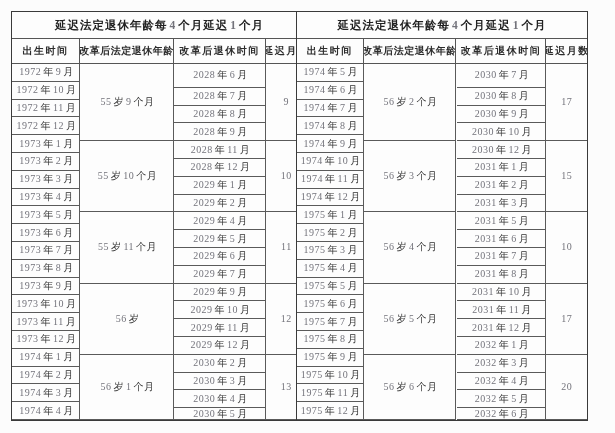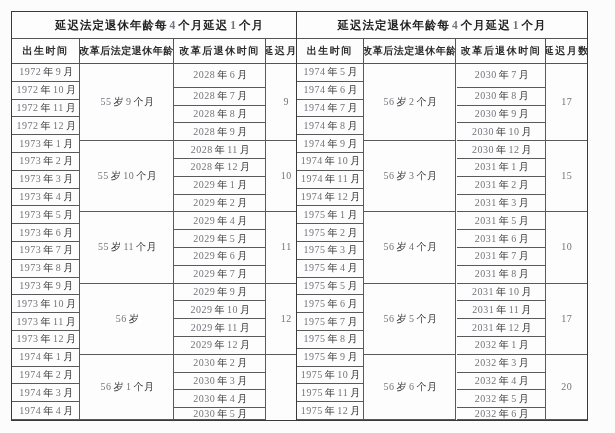--- a/index.html
+++ b/index.html
@@ -95,20 +95,23 @@
         </div>
         <div class="cell" style="left: 0%; width: 23%; top: 213.6px; height: 17.8px;"><span class="num">1973</span> 年 <span class="num">9</span> 月</div>
         <div class="cell" style="left: 55%; width: 31%; top: 219.6px; height: 17.8px;"><span class="num">2029</span> 年 <span class="num">9</span> 月</div>
         <div class="cell" style="left: 0%; width: 23%; top: 231.4px; height: 17.8px;"><span class="num">1973</span> 年 <span class="num">10</span> 月</div>
         <div class="cell" style="left: 55%; width: 31%; top: 237.4px; height: 17.8px;"><span class="num">2029</span> 年 <span class="num">10</span> 月</div>
         <div class="cell" style="left: 0%; width: 23%; top: 249.2px; height: 17.8px;"><span class="num">1973</span> 年 <span class="num">11</span> 月</div>
         <div class="cell" style="left: 55%; width: 31%; top: 255.2px; height: 17.8px;"><span class="num">2029</span> 年 <span class="num">11</span> 月</div>
         <div class="cell" style="left: 0%; width: 23%; top: 267px; height: 17.8px;"><span class="num">1973</span> 年 <span class="num">12</span> 月</div>
         <div class="cell" style="left: 55%; width: 31%; top: 273px; height: 17.8px;"><span class="num">2029</span> 年 <span class="num">12</span> 月</div>
         <div class="cell" style="left: 23%; width: 32%; top: 290.8px; height: 65.2px;"><span class="num">56</span> 岁 <span class="num">1</span> 个月</div>
+        <div class="cell last-col" style="left: 86%; width: 14%; top: 290.8px; height: 65.2px;">
+          <span class="num">13</span>
+        </div>
         <div class="cell" style="left: 0%; width: 23%; top: 284.8px; height: 17.8px;"><span class="num">1974</span> 年 <span class="num">1</span> 月</div>
         <div class="cell" style="left: 55%; width: 31%; top: 290.8px; height: 17.8px;"><span class="num">2030</span> 年 <span class="num">2</span> 月</div>
         <div class="cell" style="left: 0%; width: 23%; top: 302.6px; height: 17.8px;"><span class="num">1974</span> 年 <span class="num">2</span> 月</div>
         <div class="cell" style="left: 55%; width: 31%; top: 308.6px; height: 17.8px;"><span class="num">2030</span> 年 <span class="num">3</span> 月</div>
         <div class="cell" style="left: 0%; width: 23%; top: 320.4px; height: 17.8px;"><span class="num">1974</span> 年 <span class="num">3</span> 月</div>
         <div class="cell" style="left: 55%; width: 31%; top: 326.4px; height: 17.8px;"><span class="num">2030</span> 年 <span class="num">4</span> 月</div>
         <div class="cell" style="left: 0%; width: 23%; top: 338.2px; height: 17.8px;"><span class="num">1974</span> 年 <span class="num">4</span> 月</div>
         <div class="cell" style="left: 55%; width: 31%; top: 344.2px; height: 11.8px;"><span class="num">2030</span> 年 <span class="num">5</span> 月</div>
       </div>
   </div>

